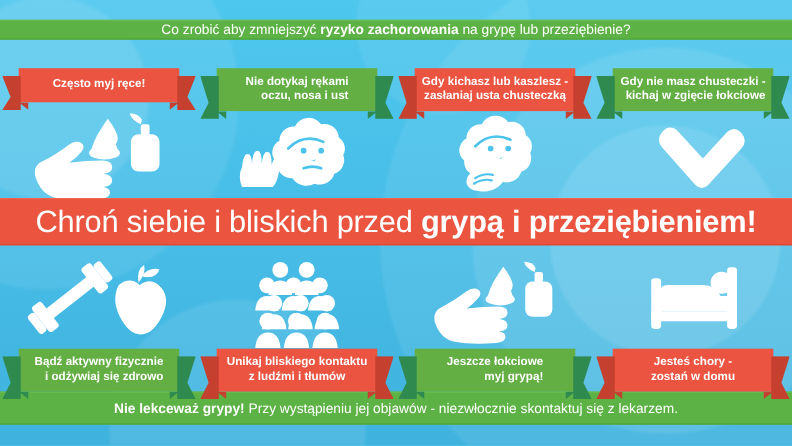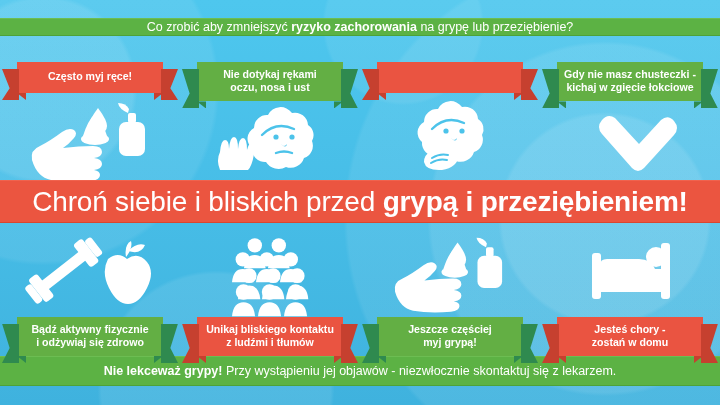--- a/index.html
+++ b/index.html
@@ -138,21 +138,21 @@
   }
   .ribbon .notch.left  { left: 0;  clip-path: polygon(0 0, 100% 0, 100% 100%); }
   .ribbon .notch.right { right: 0; clip-path: polygon(0 0, 100% 0, 0 100%); }
 
   
   .ribbon.red             { background: #ea5441; }
   .ribbon.red .tail i     { background: #c6402f; }
   .ribbon.red .notch      { background: #c6402f; }
 
   
-  .ribbon.green           { background: #63af44; }
+  .ribbon.green           { background: #63af44; text-align: right; }
   .ribbon.green .tail i   { background: #2f8a4f; }
   .ribbon.green .notch    { background: #2f8a4f; }
 
   
   .icon-wrap {
     flex: 1 1 auto;
     display: flex;
     align-items: center;
     justify-content: center;
     position: relative;
@@ -245,20 +245,21 @@
     <div class="card top">
       <div class="ribbon red">
         <span class="tail left">
             <i></i>
           </span>
         <span class="tail right">
             <i></i>
           </span>
         <span class="notch left"></span>
         <span class="notch right"></span>
+        <span class="rtext"><span>Gdy kichasz lub kaszlesz -</span><br><span>zasłaniaj usta chusteczką</span></span>
       </div>
       <div class="icon-wrap">
         <svg width="132" height="76" viewBox="0 0 132 76" aria-hidden="true">
           <g class="glyph">
             <path d="M40 22 a13 13 0 0 1 14 -13 a14 14 0 0 1 24 -2 a13 13 0 0 1 16 12
                      a12 12 0 0 1 4 16 a13 13 0 0 1 -8 17 a14 14 0 0 1 -18 9
                      a15 15 0 0 1 -20 -5 a13 13 0 0 1 -14 -14 a12 12 0 0 1 2 -20 z"></path>
 
             <path d="M46 52 q16 -6 30 2 q-3 14 -18 16 q-16 1 -18 -8 q0 -7 6 -10 z"></path>
           </g>
@@ -418,21 +419,21 @@
       </div>
       <div class="ribbon green">
         <span class="tail left">
             <i></i>
           </span>
         <span class="tail right">
             <i></i>
           </span>
         <span class="notch left"></span>
         <span class="notch right"></span>
-        <span class="rtext"><span>Jeszcze częściej</span><br><span>myj grypą!</span></span>
+        <span class="rtext"><span>Jeszcze łokciowe</span><br><span>myj grypą!</span></span>
       </div>
     </div>
 
     <div class="card bottom">
       <div class="icon-wrap">
         <svg width="132" height="72" viewBox="0 0 132 72" aria-hidden="true">
           <g class="glyph">
 
             <circle cx="92" cy="22" r="10"></circle>
 

